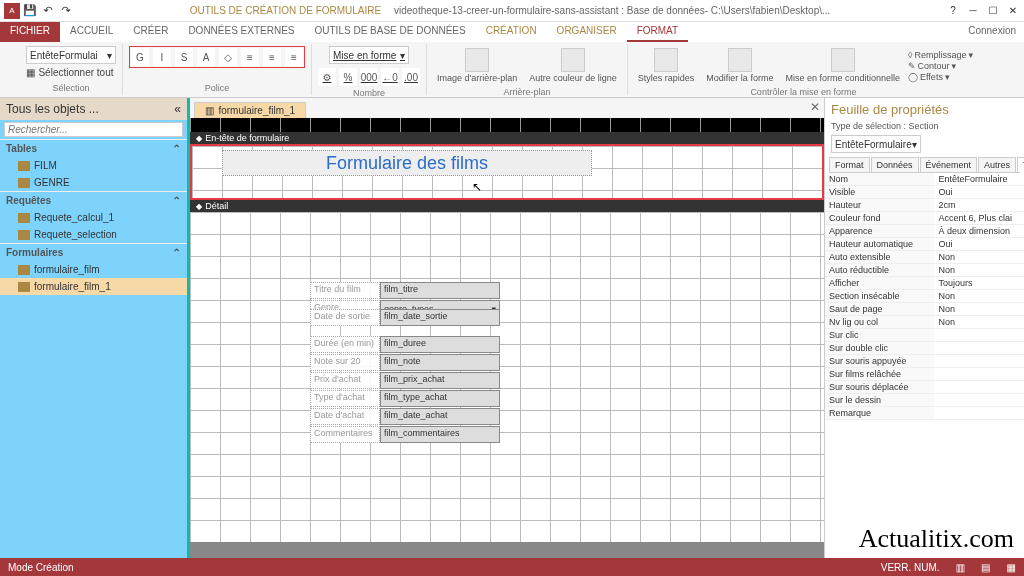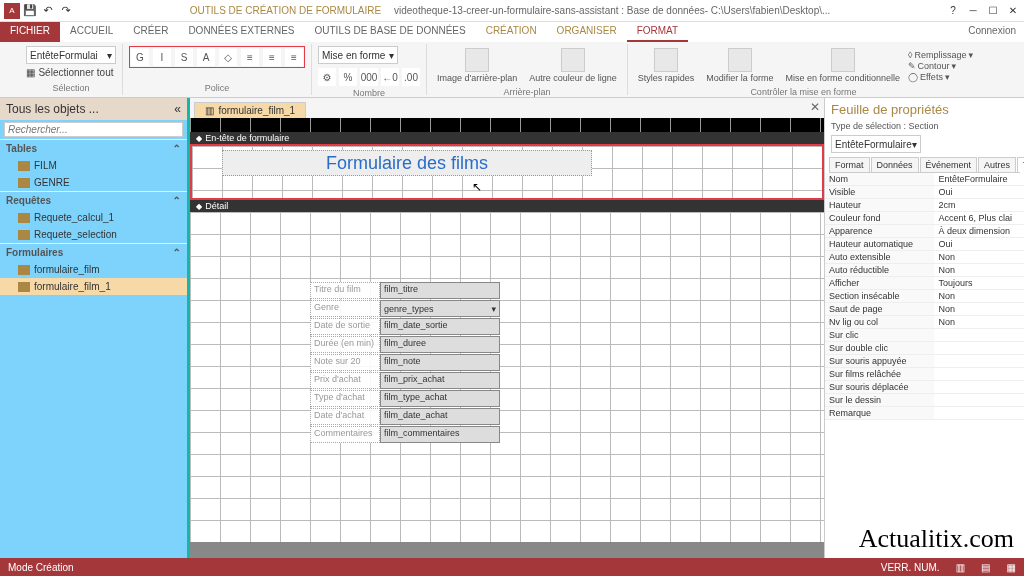--- a/index.html
+++ b/index.html
@@ -142,21 +142,21 @@
       <span class="font-btn">S</span>
       <span class="font-btn">A</span>
       <span class="font-btn">◇</span>
       <span class="font-btn">≡</span>
       <span class="font-btn">≡</span>
       <span class="font-btn">≡</span>
     </div>
     <div class="label">Police</div>
   </div>
   <div class="ribbon-group">
-    <div class="controls" style="flex-direction:column;align-items:flex-start;">
+    <div class="controls" style="flex-direction:column;align-items:center;text-decoration:underline;">
       <div class="selbox" style="width:80px;">
           <span>Mise en forme</span>
           <span>▾</span>
         </div>
       <div style="display:flex;gap:3px;">
         <span class="font-btn">⚙</span>
         <span class="font-btn">%</span>
         <span class="font-btn">000</span>
         <span class="font-btn">←0</span>
         <span class="font-btn">.00</span>
@@ -276,21 +276,21 @@
             <span class="field-label">Titre du film</span>
             <span class="field-ctrl">film_titre</span>
           </div>
           <div class="field-row" style="top: 88px; left: 120px;">
             <span class="field-label">Genre</span>
             <span class="field-ctrl combo">
               <span>genre_types</span>
               <span>▾</span>
             </span>
           </div>
-          <div class="field-row" style="top: 106px; left: 120px;">
+          <div class="field-row" style="top: 97px; left: 120px;">
             <span class="field-label">Date de sortie</span>
             <span class="field-ctrl">film_date_sortie</span>
           </div>
           <div class="field-row" style="top: 124px; left: 120px;">
             <span class="field-label">Durée (en min)</span>
             <span class="field-ctrl">film_duree</span>
           </div>
           <div class="field-row" style="top: 142px; left: 120px;">
             <span class="field-label">Note sur 20</span>
             <span class="field-ctrl">film_note</span>

